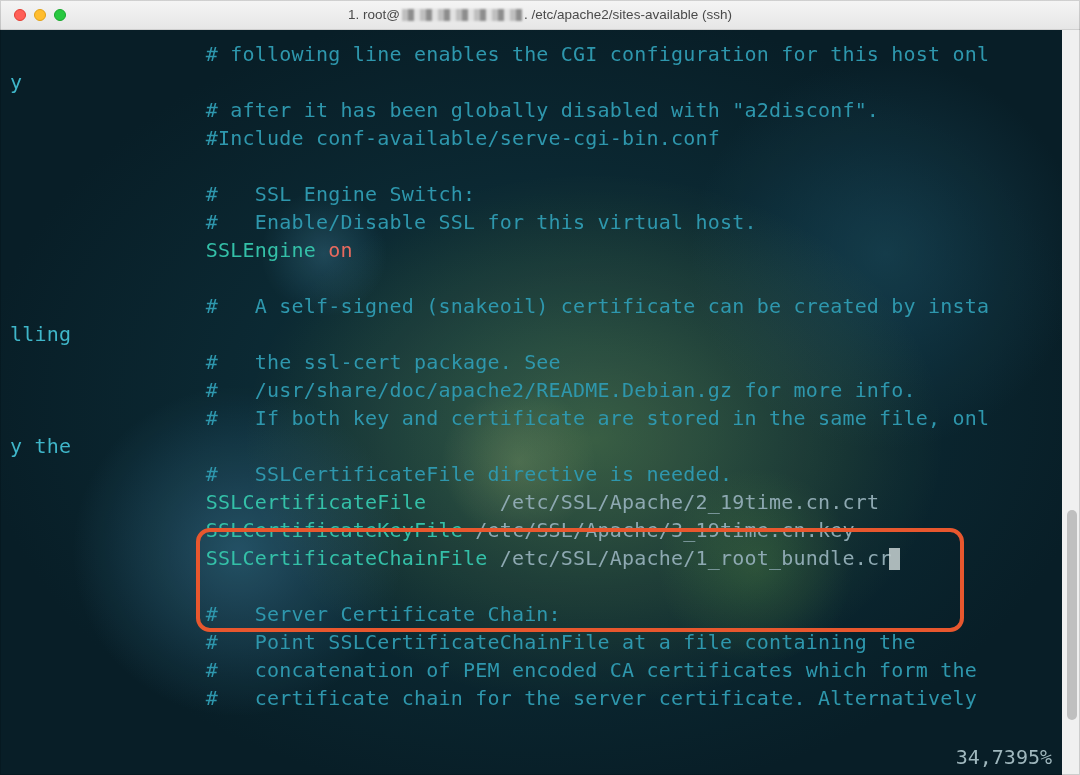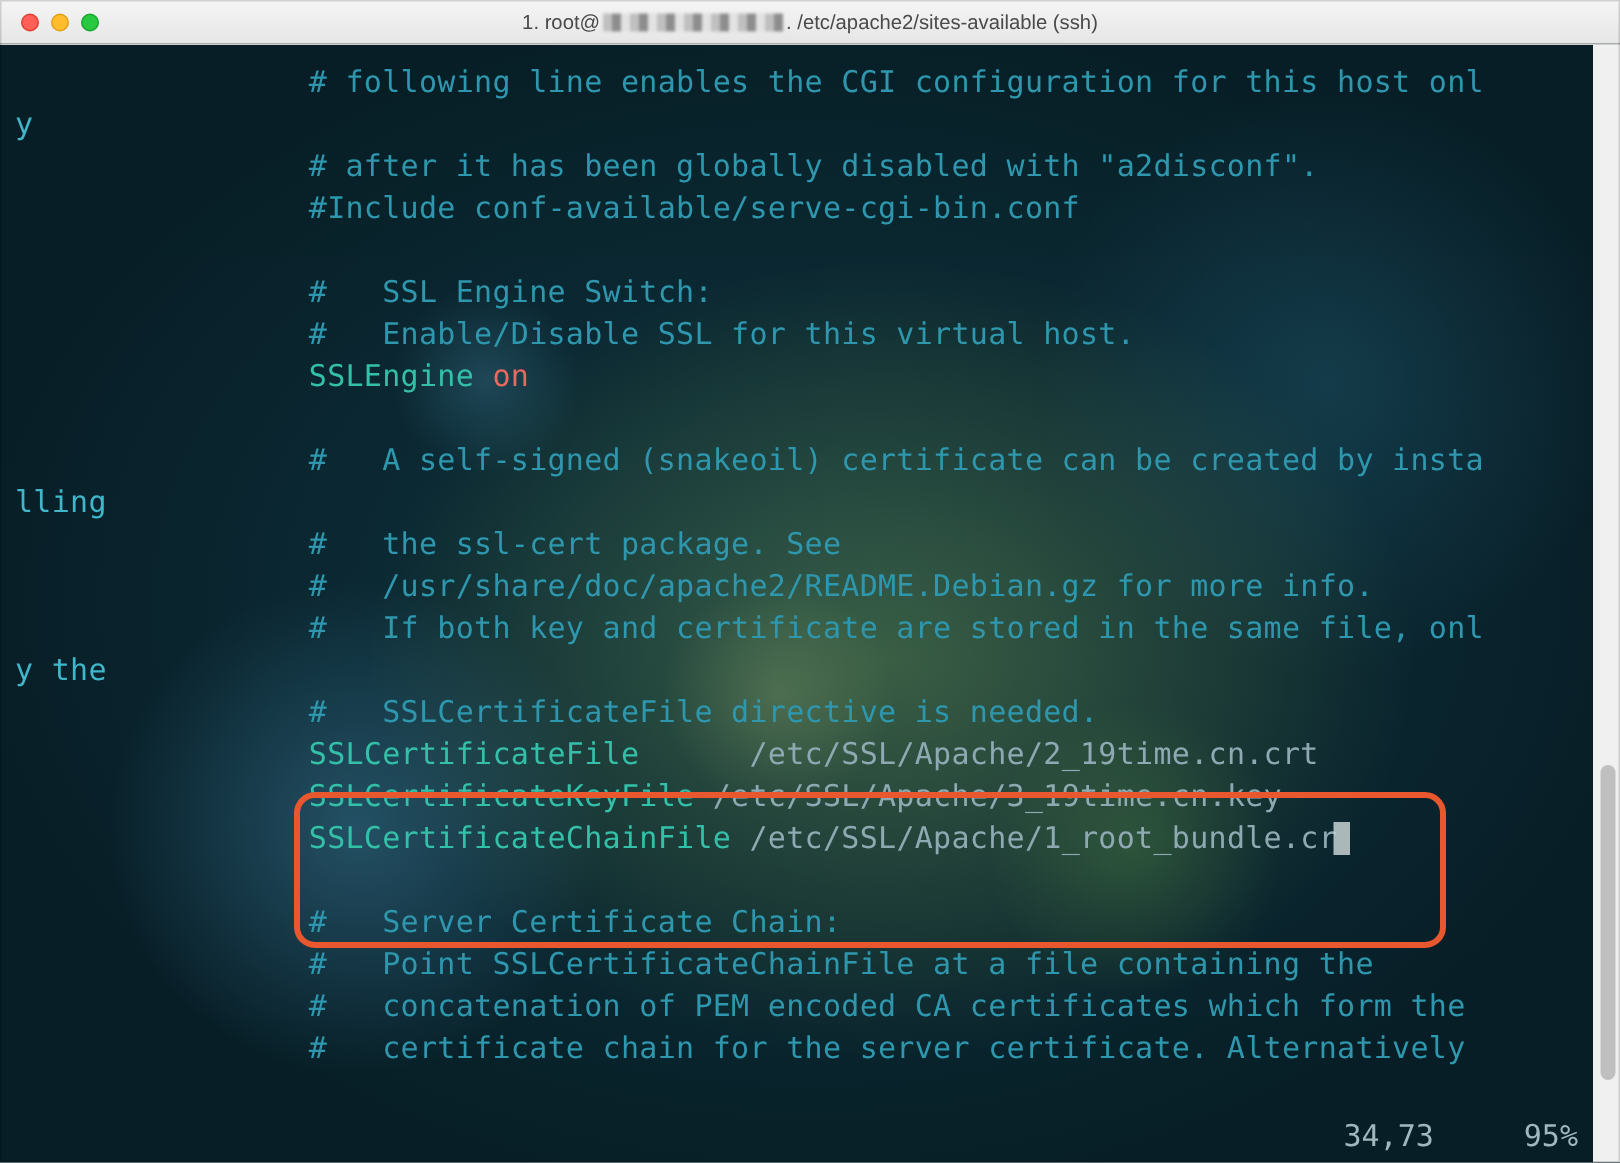--- a/index.html
+++ b/index.html
@@ -92,21 +92,21 @@
     border: 4px solid #e8572e;
     border-radius: 14px;
     pointer-events: none;
   }
   .statusbar {
     position: absolute;
     right: 28px; bottom: 6px;
     font-family: "Menlo","Consolas",monospace;
     font-size: 20px;
     color: #9fb7bd;
-    display: flex; gap: 60px;
+    display: flex; 
   }
   .scrollbar-track {
     position: absolute;
     top: 0; right: 0; bottom: 0; width: 18px;
     background: #f0f0f0;
   }
   .scrollbar-thumb {
     position: absolute;
     right: 3px; width: 10px;
     background: #bfbfbf;

